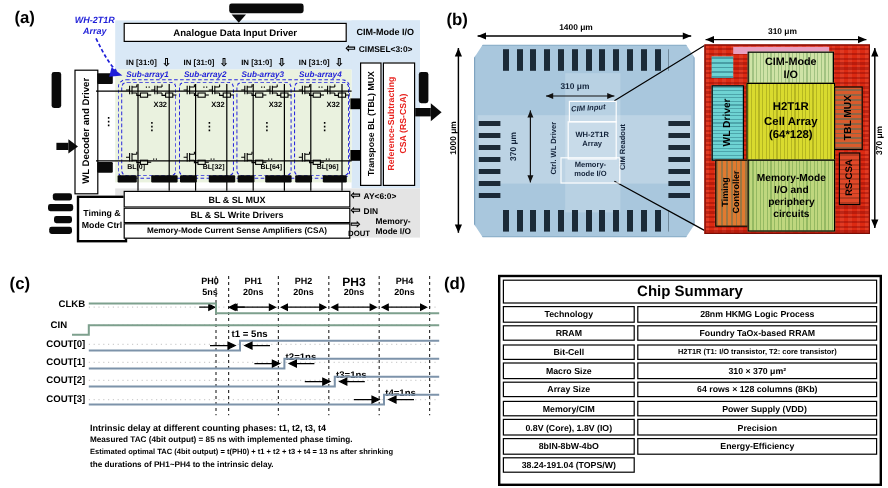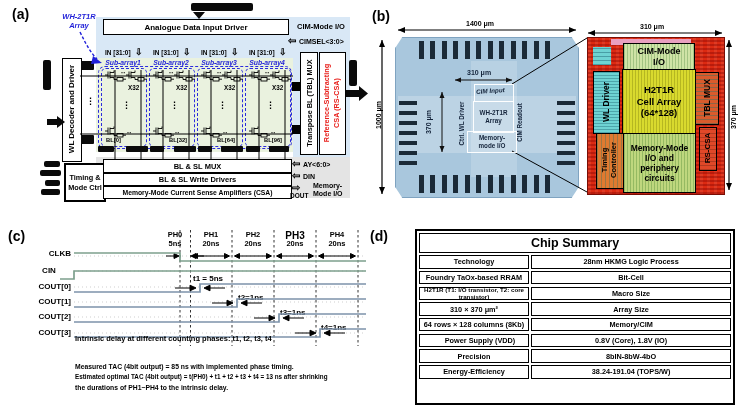--- a/index.html
+++ b/index.html
@@ -337,36 +337,37 @@
           <path d="M275,96 l-6,-2.8 v5.6 z"></path>
         <path d="M304,96 H288"></path>
           <path d="M283,96 l6,-2.8 v5.6 z"></path>
         <path d="M295,111 H311"></path>
           <path d="M316,111 l-6,-2.8 v5.6 z"></path>
         <path d="M345,111 H329"></path>
           <path d="M324,111 l6,-2.8 v5.6 z"></path>
       </g>
     </svg>
 
-    <div class="lbl" style="left:75px;top:112px;font-size:7.5px;">Intrinsic delay at different counting phases: t1, t2, t3, t4</div>
+    <div class="lbl" style="left:75px;top:130px;font-size:7.5px;">Intrinsic delay at different counting phases: t1, t2, t3, t4</div>
     <div class="lbl" style="left:75px;top:141px;font-size:6.8px;">Measured TAC (4bit output) = 85 ns with implemented phase timing.</div>
     <div class="lbl" style="left:75px;top:151px;font-size:6.3px;">Estimated optimal TAC (4bit output) = t(PH0) + t1 + t2 + t3 + t4 = 13 ns after shrinking</div>
     <div class="lbl" style="left:75px;top:162px;font-size:6.8px;">the durations of PH1~PH4 to the intrinsic delay.</div>
   </div>
 
   <div class="abs" id="panel-d" style="left:368px;top:222px;width:372px;height:185px;">
     <div class="abs panel-tag" style="left:2px;top:6px;">(d)</div>
 
     <div class="abs" style="left:47px;top:7px;width:320px;height:176px;border:2.5px solid #000;background:#fff;box-sizing:border-box;
          display:grid;grid-template-columns:110px 1fr;grid-template-rows:20px repeat(9,13.5px);gap:2.2px;padding:2px;">
       <div class="tcell" style="grid-column:1/3;font-size:12.5px;">Chip Summary</div>
 
       <div class="tcell" style="font-size:7.3px;">Technology</div>
       <div class="tcell" style="font-size:7.3px;">28nm HKMG Logic Process</div>
 
+      <div class="tcell" style="font-size:7.3px;">RRAM</div>
       <div class="tcell" style="font-size:7.3px;">Foundry TaOx-based RRAM</div>
 
       <div class="tcell" style="font-size:7.3px;">Bit-Cell</div>
       <div class="tcell" style="font-size:6.2px;">H2T1R (T1: I/O transistor, T2: core transistor)</div>
 
       <div class="tcell" style="font-size:7.3px;">Macro Size</div>
       <div class="tcell" style="font-size:7.3px;">310 × 370 μm²</div>
 
       <div class="tcell" style="font-size:7.3px;">Array Size</div>
       <div class="tcell" style="font-size:7.3px;">64 rows × 128 columns (8Kb)</div>

